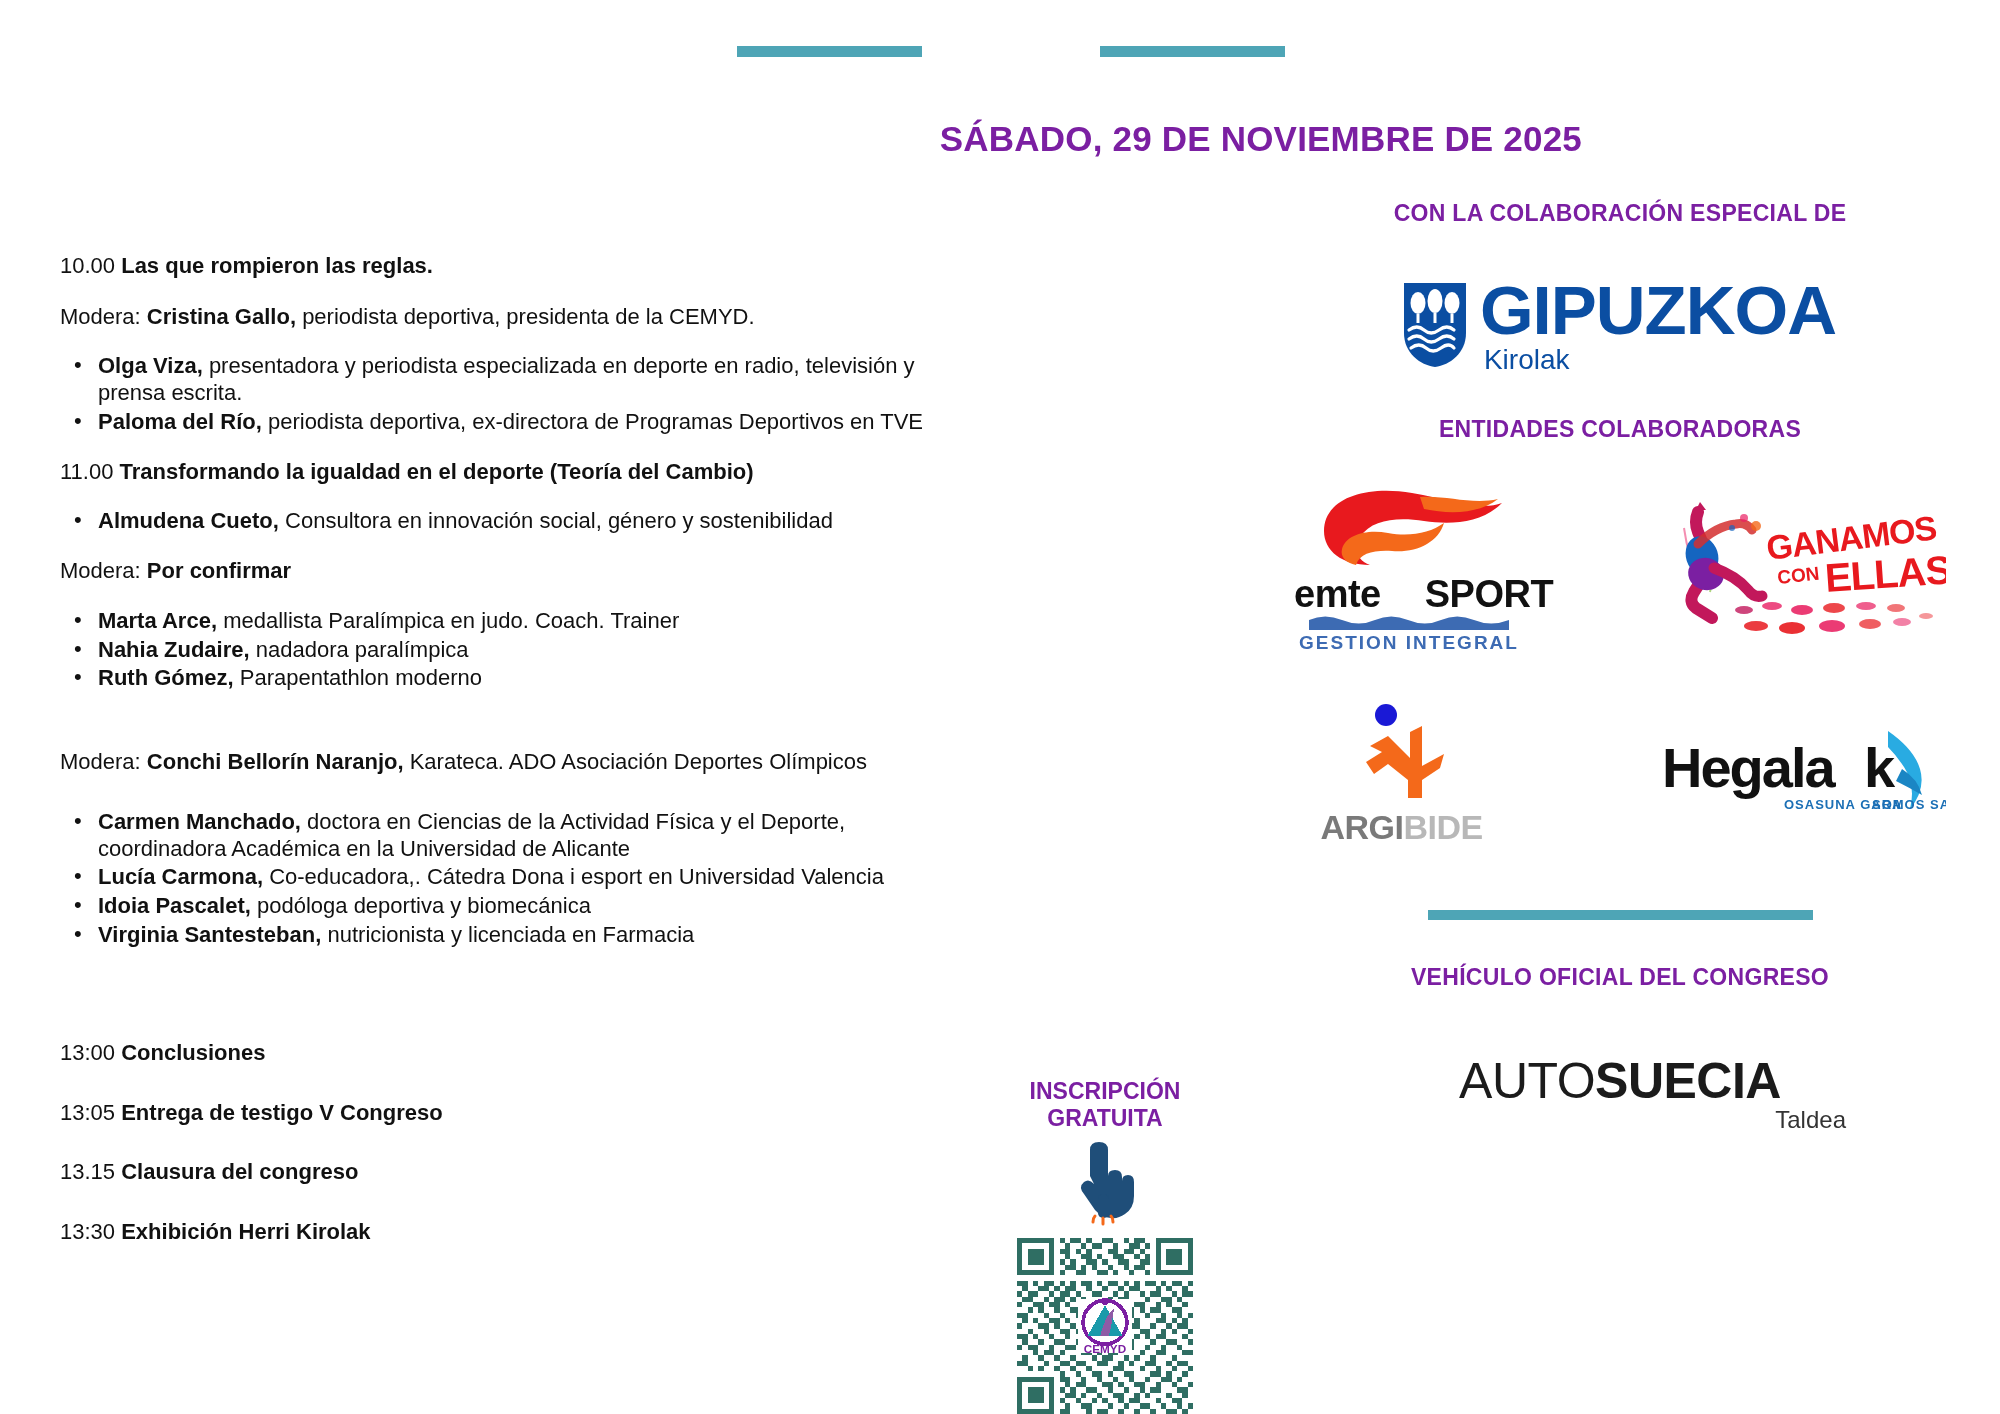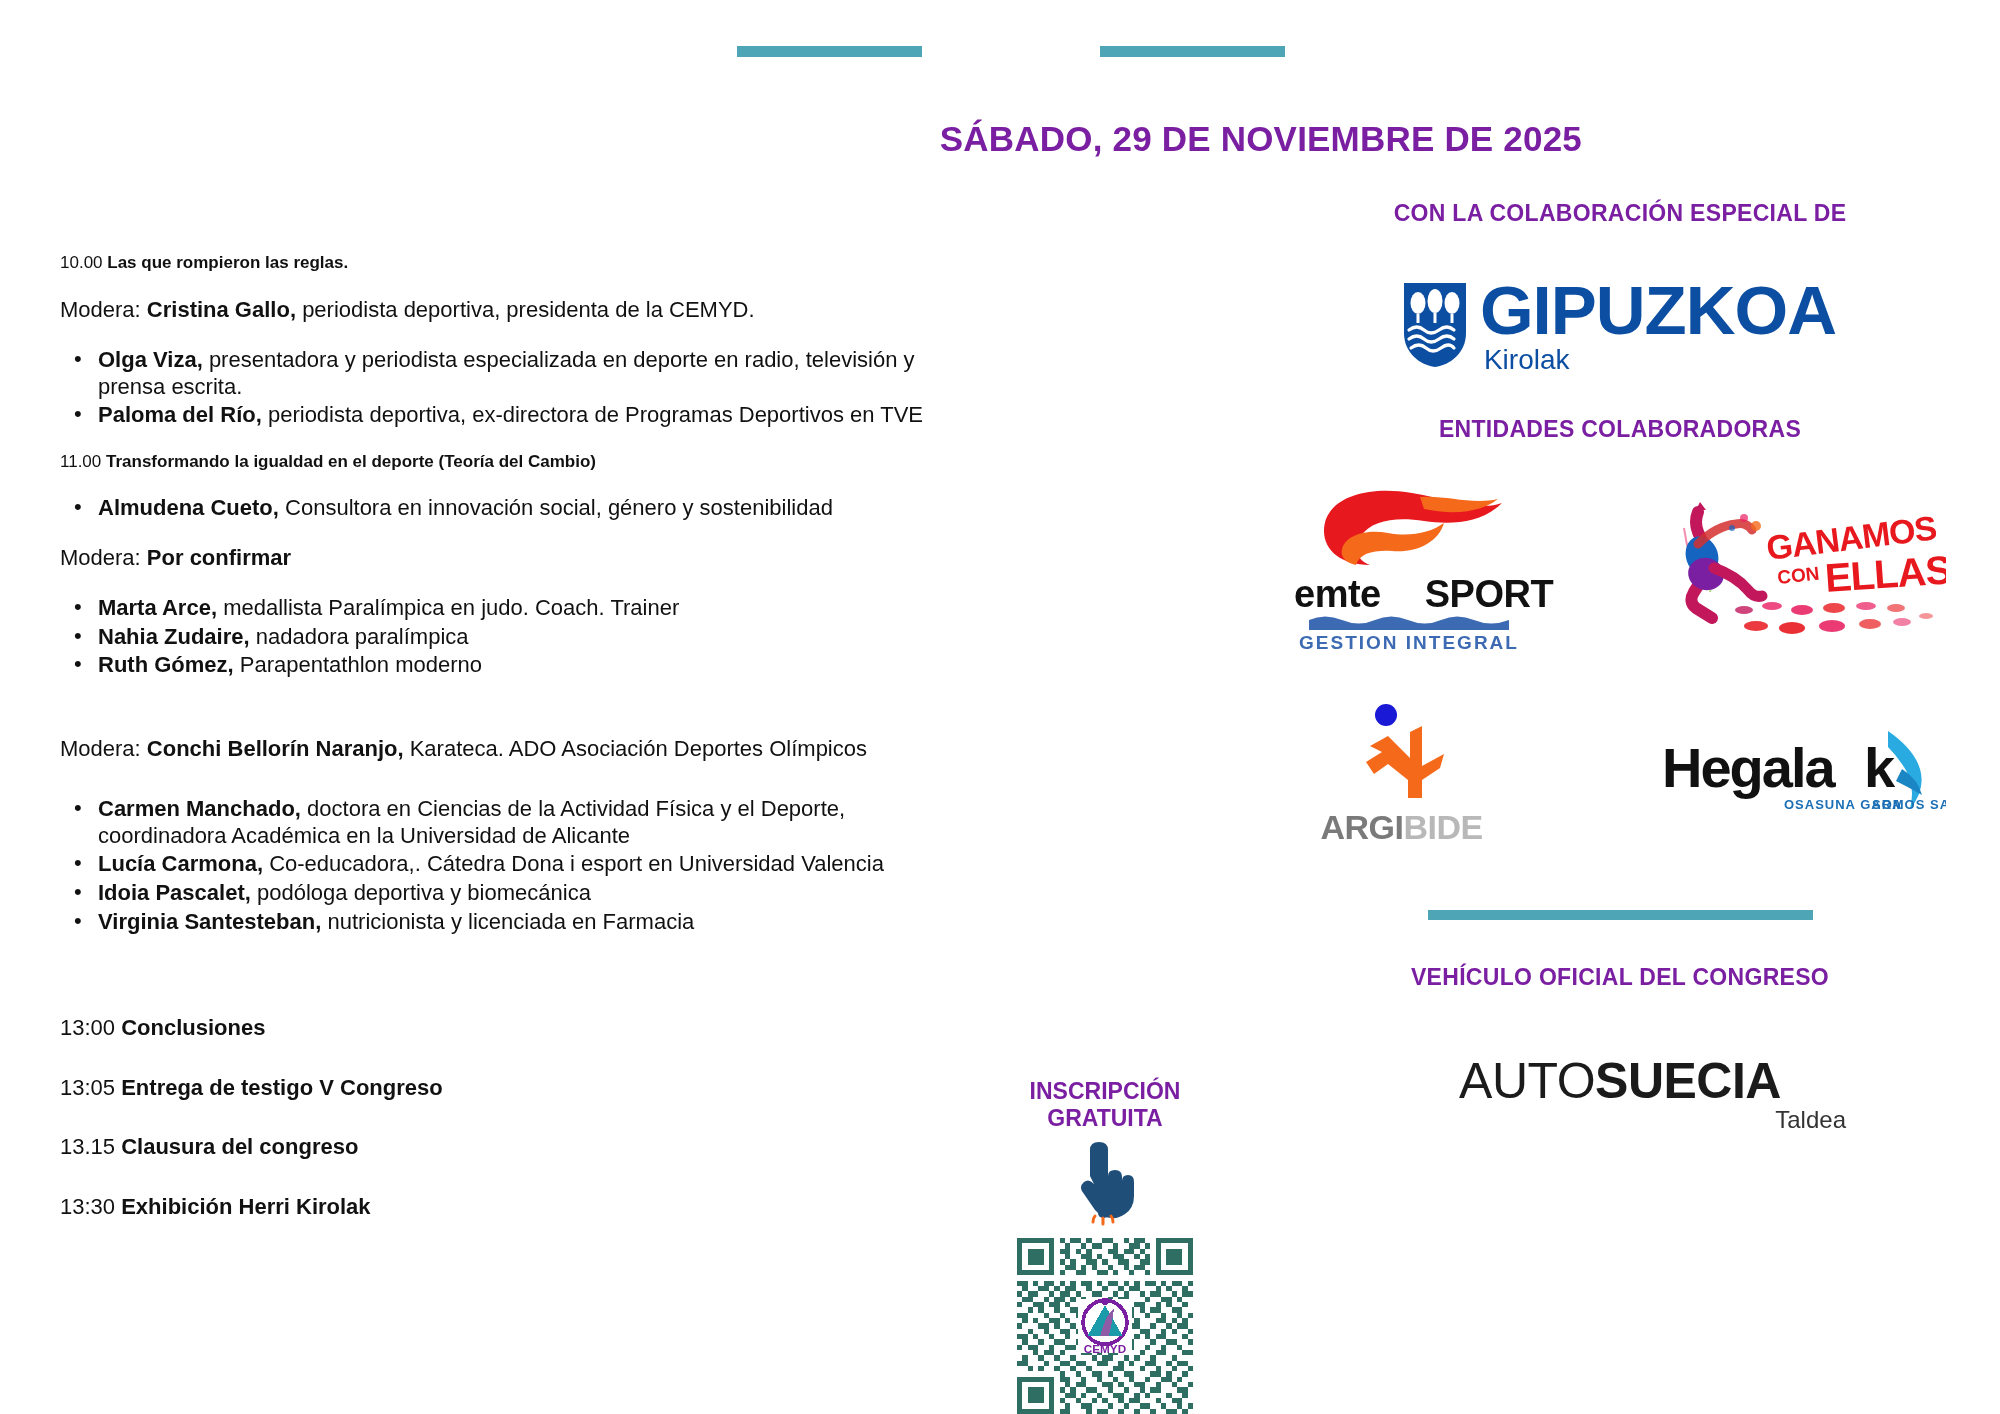--- a/index.html
+++ b/index.html
@@ -22,21 +22,21 @@
     text-align: right;
     color: #7B1FA2;
     font-size: 35px; font-weight: bold;
     letter-spacing: .2px;
   }
 
   
   .programme { position: absolute; left: 60px; top: 252px; width: 880px; }
   .prog-block { margin-bottom: 0; }
   .prog-head {
-    font-size: 17px; line-height: 1.30; color: #111;
+    font-size: 22px; line-height: 1.30; color: #111;
     margin-bottom: 22px;
   }
   .prog-head .t { font-weight: normal; }
   .prog-head .h { font-weight: bold; }
   .prog-mod {
     font-size: 22px; line-height: 1.30; color: #111;
     margin-bottom: 22px;
   }
   .prog-mod .nm { font-weight: bold; }
   ul.speakers { list-style: none; margin: 0 0 22px 0; padding: 0; }
@@ -47,21 +47,21 @@
   }
   ul.speakers li::before {
     content: "\2022";
     position: absolute; left: 14px; top: -1px;
     font-size: 22px; color: #111;
   }
   ul.speakers li .nm { font-weight: bold; }
   .gap-s { height: 10px; }
   .gap-m { height: 34px; }
   .gap-l { height: 56px; }
-  .closing { margin-top: 0; }
+  .closing { margin-top: 12px; }
   .closing .line {
     font-size: 22px; line-height: 1.30; color:#111;
     margin-bottom: 31px;
   }
   .closing .line .h { font-weight: bold; }
 
   
   .rcol { position: absolute; left: 1290px; top: 200px; width: 660px; }
   .sponsor-head {
     text-align: center;

